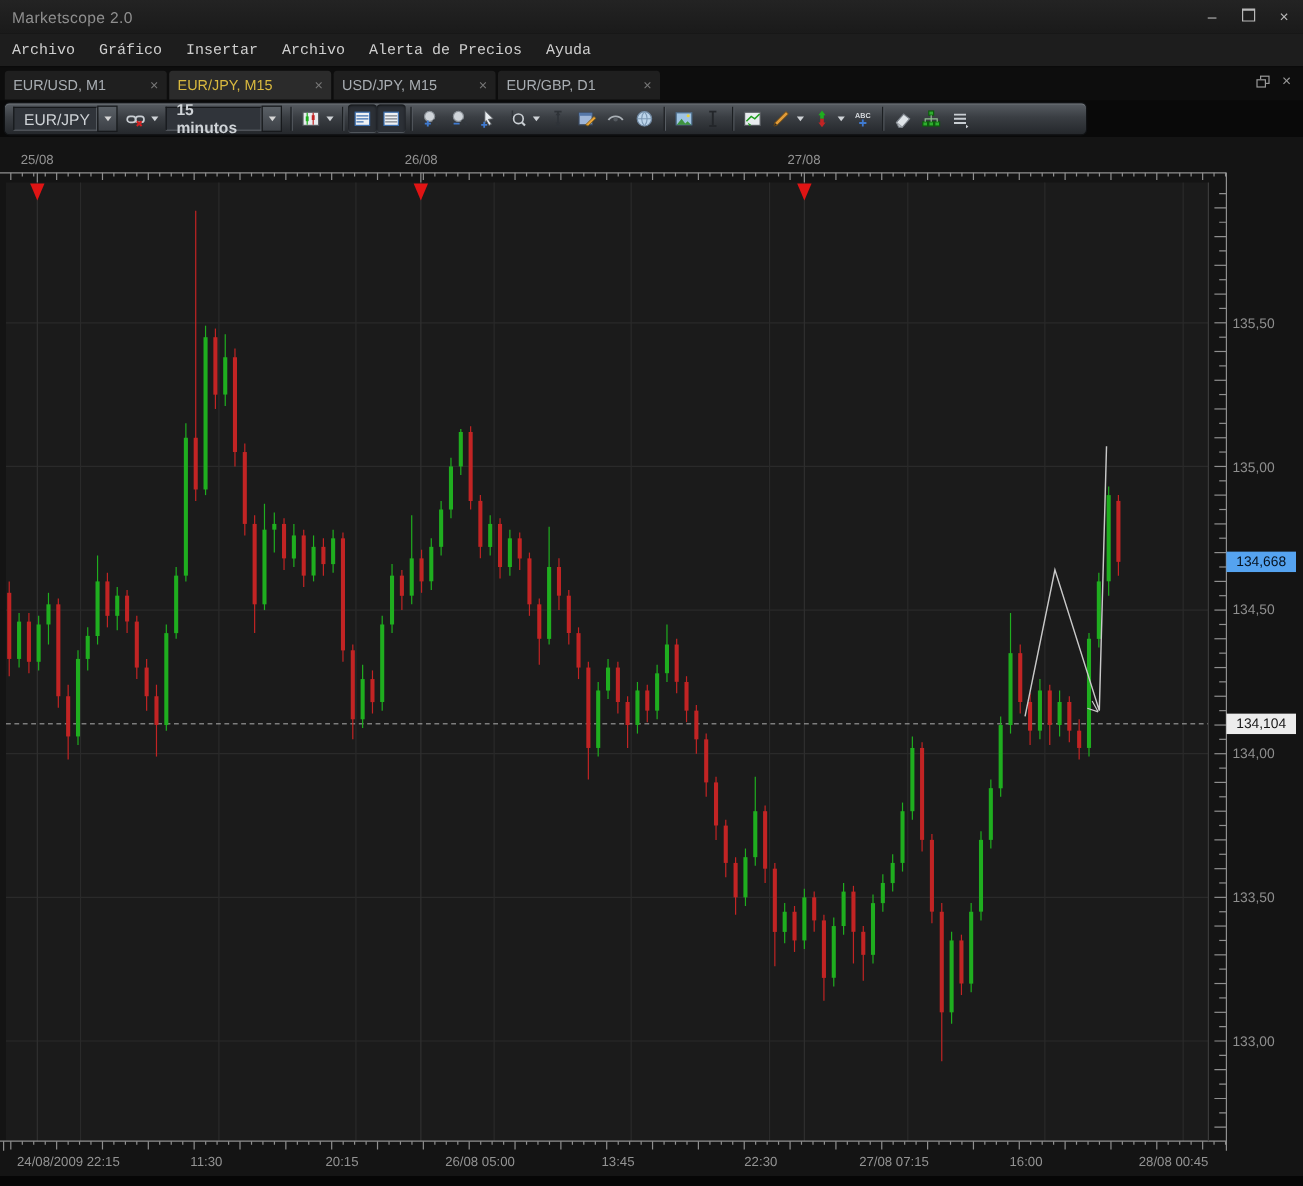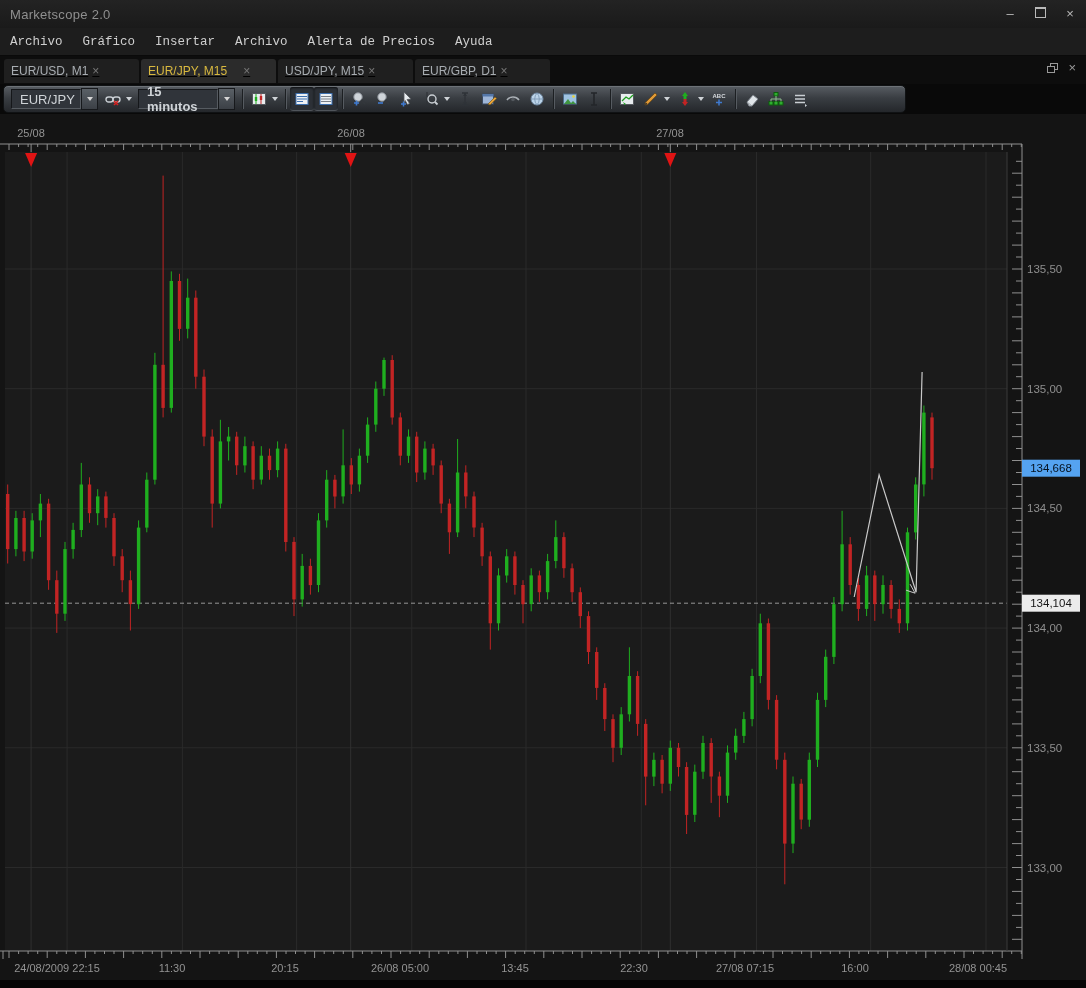--- a/index.html
+++ b/index.html
@@ -17,21 +17,21 @@
 
   
   .menubar{position:absolute;left:0;top:28px;width:1086px;height:27px;background:#1d1d1d;
     display:flex;align-items:center;border-bottom:1px solid #0a0a0a;font-family:Liberation Mono, monospace;}
   .menuitem{color:#cfcfcf;font-size:12.5px;padding:0 10px;line-height:26px;}
 
   
   .tabbar{position:absolute;left:0;top:56px;width:1086px;height:28px;background:#0d0d0d;}
   .tabs{position:absolute;left:4px;top:3px;display:flex;gap:2px;}
   .tab{width:121px;height:24px;background:#1f1f1f;border-radius:3px 3px 0 0;
-    display:flex;align-items:center;justify-content:flex-start;padding:0 7px;text-decoration:underline;}
+    display:flex;align-items:center;justify-content:space-between;padding:0 7px;}
   .tab.active{background:#2b2b2b;gap:12px;}
   .tab .tlabel{font-size:12px;color:#a8adb2;white-space:nowrap;}
   .tab.active .tlabel{color:#d9b93f;}
   .tab .tclose{color:#777;font-size:12px;padding-left:4px;}
   .tabbar-icons{position:absolute;right:10px;top:7px;display:flex;gap:10px;align-items:center;}
   .restore-ico{position:relative;width:11px;height:10px;}
   .restore-ico i{position:absolute;border:1px solid #999;width:6px;height:5px;display:block;}
   .restore-ico i:nth-child(1){right:0;top:0;}
   .restore-ico i:nth-child(2){left:0;bottom:0;background:#0d0d0d;}
   .xico{color:#999;font-size:13px;line-height:10px;}

